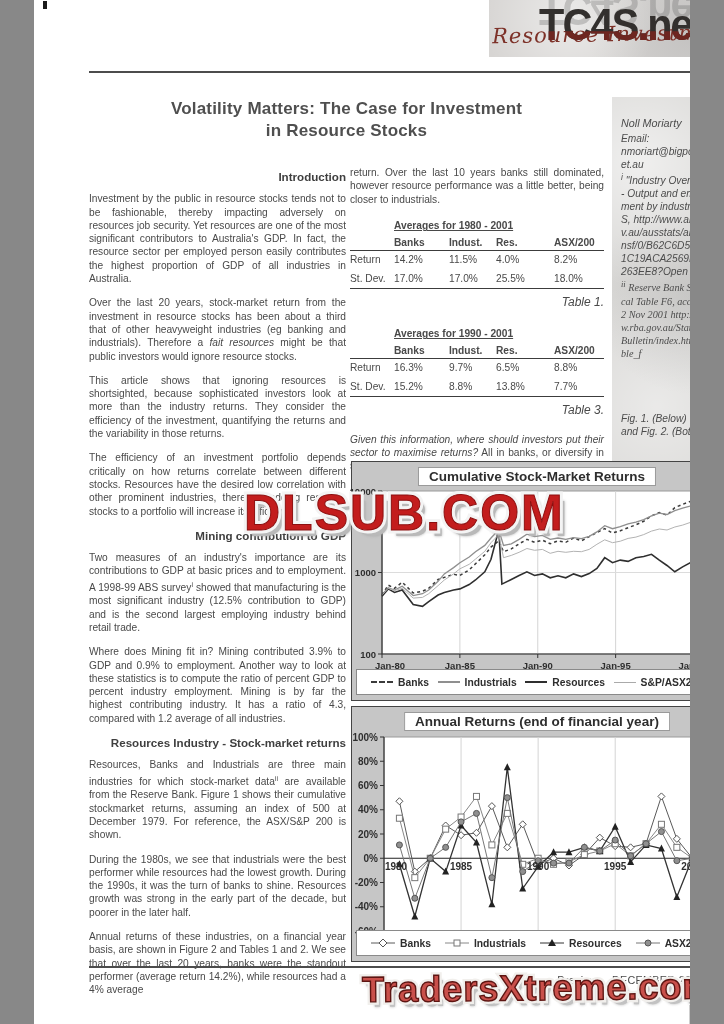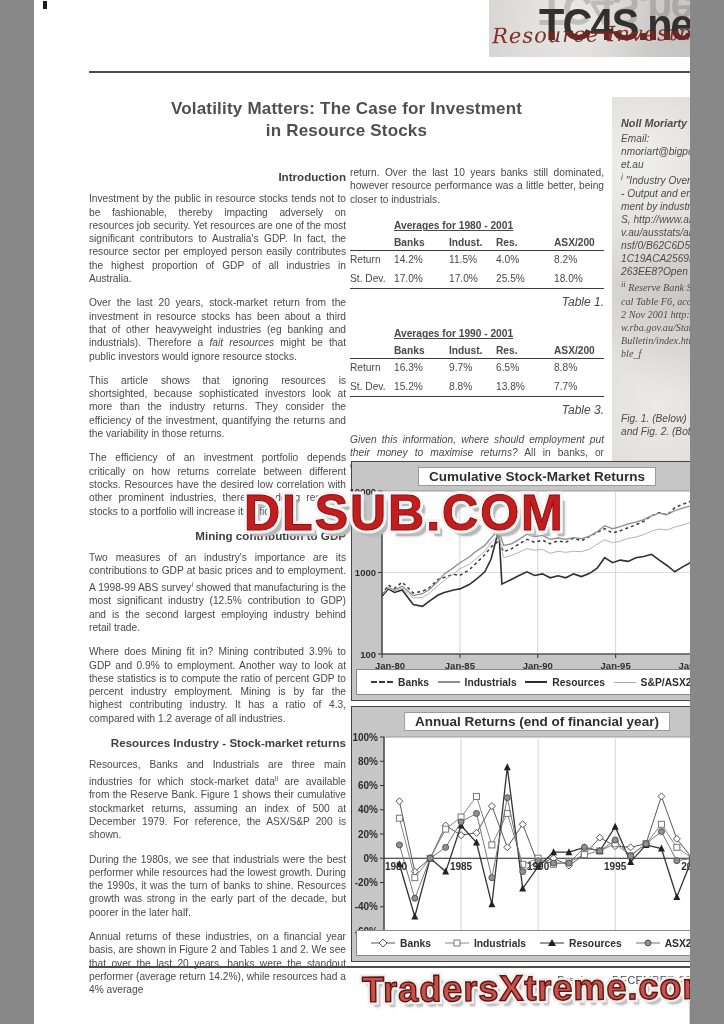--- a/index.html
+++ b/index.html
@@ -62,21 +62,21 @@
   
   #sidebar {
     left:578px; top:97px; width:112px; height:364px; padding:20px 8px 0 9px;
     background:
       radial-gradient(circle at 25% 18%, rgba(255,255,255,.6), transparent 40%),
       radial-gradient(circle at 70% 55%, rgba(150,150,150,.28), transparent 45%),
       radial-gradient(circle at 40% 85%, rgba(255,255,255,.45), transparent 40%),
       #d9d8d6;
     font-style:italic; font-size:10.2px; line-height:13px; color:#4c4c4c;
   }
-  #sidebar .author { font-weight:700; margin-bottom:2px; font-size:10.8px; }
+  #sidebar .author { font-weight:400; margin-bottom:2px; font-size:10.8px; }
   #sidebar .email  { word-break:break-all; }
   #sidebar .fn { margin-top:0; word-break:break-all; text-align:left; }
   #fn1 { margin-top:76px; }
   #fn2 { margin-top:11px;font-family:Liberation Serif, serif; }
   #fig-note { margin-top:52px; }
 
   
   .figure-box { background:#c6c6c6; border:1px solid #444; }
   #fig1 { left:317px; top:461px; width:372px; height:240px; }
   #fig2 { left:317px; top:706px; width:372px; height:256px; }
@@ -216,21 +216,21 @@
         <td>St. Dev.</td>
         <td>15.2%</td>
         <td>8.8%</td>
         <td>13.8%</td>
         <td>7.7%</td>
       </tr>
     </tbody>
       </table>
     <div class="cap">Table 3.</div>
 
-    <p><span class="em">Given this information, where should employment put their money to maximise returns?</span><span> All in banks, or diversify in some proportion among these sectors?</span></p>
+    <p><span class="em">Given this information, where should investors put their sector to maximise returns?</span><span> All in banks, or diversify in some proportion among these sectors?</span></p>
   </div>
 
   <div class="abs" id="sidebar">
     <div class="author">Noll Moriarty</div>
     <div>Email:</div>
     <div class="email">nmoriart@bigpond.net.au</div>
     <div class="fn" id="fn1"><sup>i</sup> <span>"Industry Overview - Output and employment by industry" ABS, http://www.abs.gov.au/ausstats/abs@.nsf/0/B62C6D55E5E1C19ACA2569DE00263EE8?Open</span></div>
     <div class="fn" id="fn2"><sup>ii</sup> <span>Reserve Bank Statistical Table F6, accessed 2 Nov 2001 http://www.rba.gov.au/Statistics/Bulletin/index.html#table_f</span></div>
     <div id="fig-note">
       <div>Fig. 1. (Below)</div>

